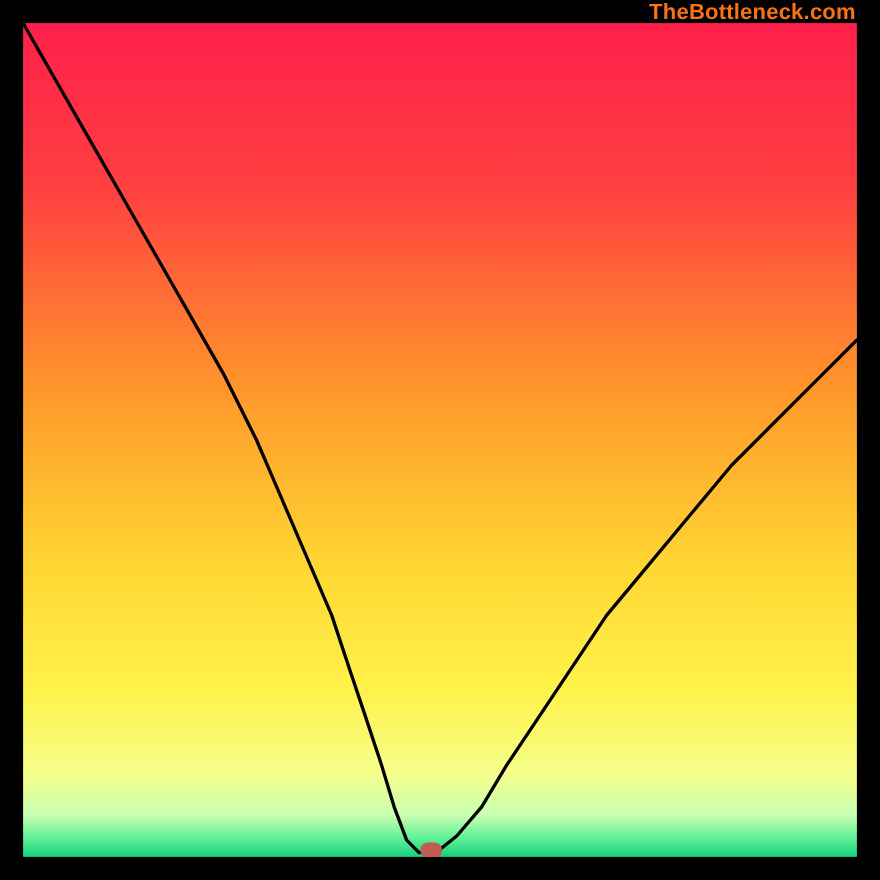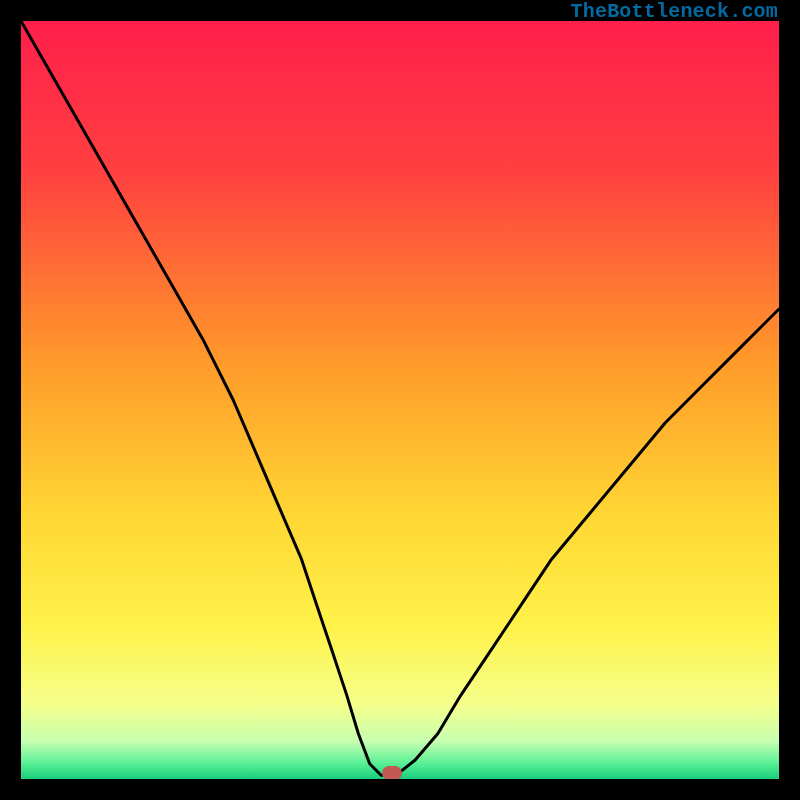--- a/index.html
+++ b/index.html
@@ -44,24 +44,24 @@
     position: absolute;
     width: 20px;
     height: 14px;
     border-radius: 7px;
     transform: translate(-50%, -50%);
   }
   .watermark {
     position: absolute;
     top: 0px;
     right: 22px;
-    font-family: Liberation Mono, monospace;
+    font-family: Liberation Sans, sans-serif;
     font-size: 20px;
     font-weight: 600;
-    color: #0369a1;
+    color: #f97316;
     letter-spacing: 0.2px;
   }
 </style>
 </head>
 <body>
 
 <div class="frame">
 
   <div class="plot">
     <svg class="gradient" viewBox="0 0 758 758" preserveAspectRatio="none">

